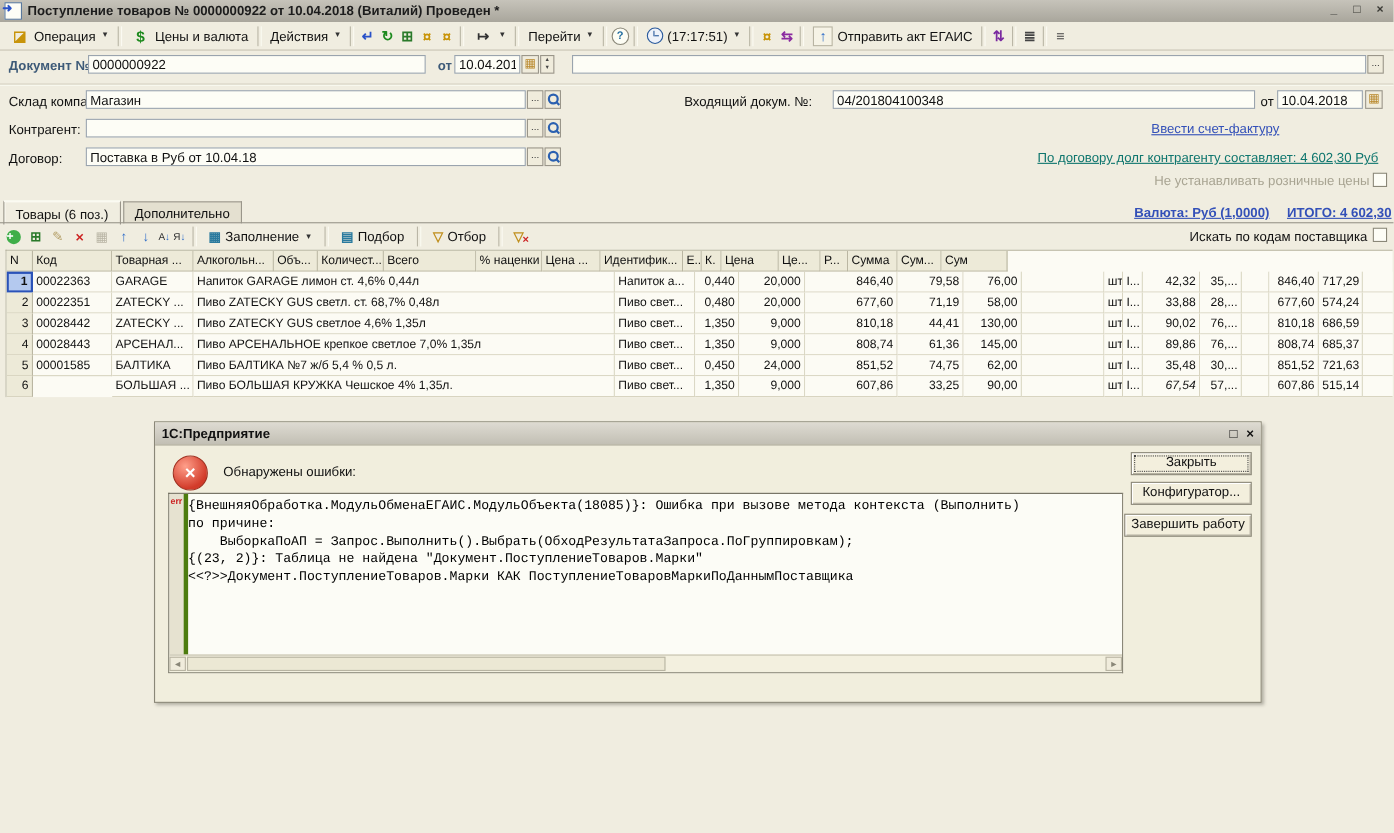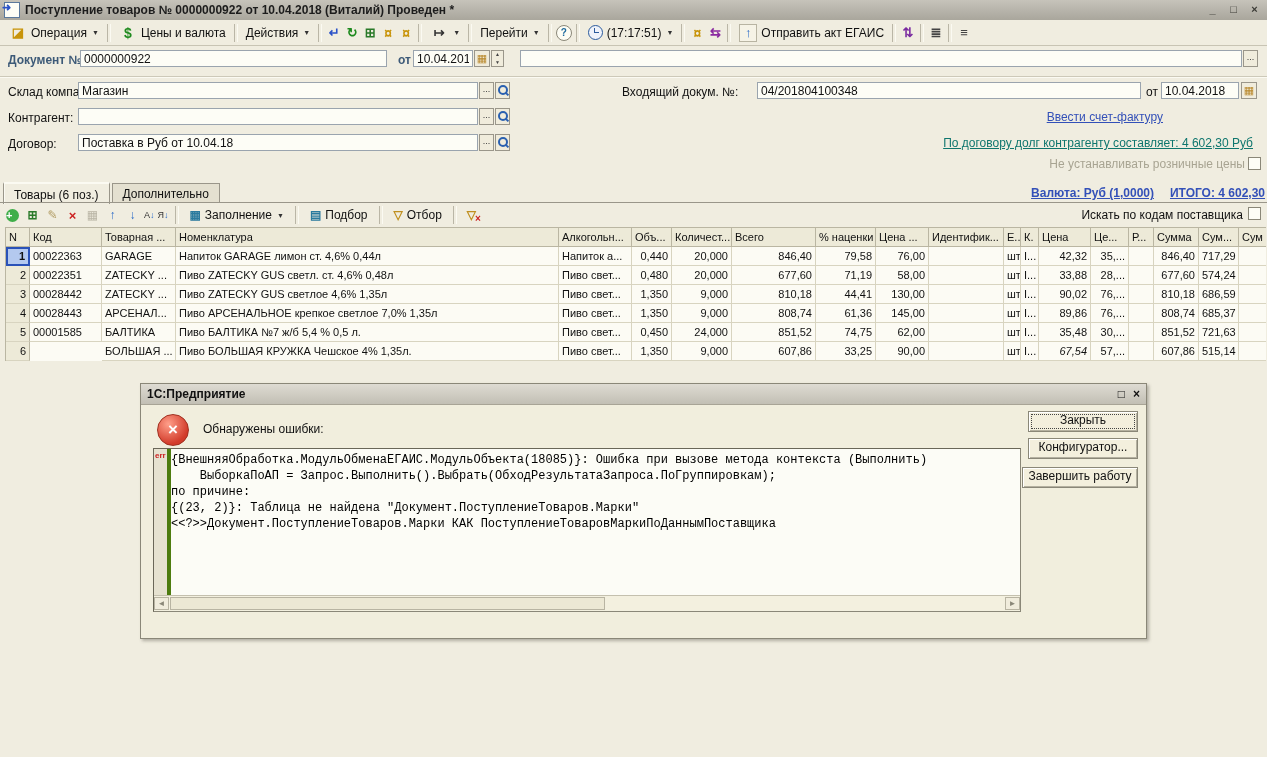--- a/index.html
+++ b/index.html
@@ -264,21 +264,20 @@
   <span class="ticon ti-funnel-x">▽<i>×</i></span>
 </div>
 <span class="lab" style="right:24px;top:208px">Искать по кодам поставщика</span>
 <span class="chk" style="right:6px;top:207px"></span>
 
 <div class="gtable">
     <div class="trow">
       <div class="tcell hcell" style="width: 24px;">N</div>
       <div class="tcell hcell" style="width: 72px;">Код</div>
       <div class="tcell hcell" style="width: 74px;">Товарная ...</div>
-      <div class="tcell hcell" style="width: 383px;">Номенклатура</div>
       <div class="tcell hcell" style="width: 73px;">Алкогольн...</div>
       <div class="tcell hcell" style="width: 40px;">Объ...</div>
       <div class="tcell hcell" style="width: 60px;">Количест...</div>
       <div class="tcell hcell" style="width: 84px;">Всего</div>
       <div class="tcell hcell" style="width: 60px;">% наценки</div>
       <div class="tcell hcell" style="width: 53px;">Цена ...</div>
       <div class="tcell hcell" style="width: 75px;">Идентифик...</div>
       <div class="tcell hcell" style="width: 17px;">Е..</div>
       <div class="tcell hcell" style="width: 18px;">К.</div>
       <div class="tcell hcell" style="width: 52px;">Цена</div>
@@ -306,21 +305,21 @@
       <div class="tcell a-r" style="width: 38px;">35,...</div>
       <div class="tcell a-l" style="width: 25px;"></div>
       <div class="tcell a-r" style="width: 45px;">846,40</div>
       <div class="tcell a-r" style="width: 40px;">717,29</div>
       <div class="tcell a-r" style="width: 60px;">1</div>
     </div>
     <div class="trow">
       <div class="tcell a-r ncell" style="width: 24px;">2</div>
       <div class="tcell a-l" style="width: 72px;">00022351</div>
       <div class="tcell a-l" style="width: 74px;">ZATECKY ...</div>
-      <div class="tcell a-l" style="width: 383px;">Пиво ZATECKY GUS светл. ст. 4,6% 0,48л</div>
+      <div class="tcell a-l" style="width: 383px;">Пиво ZATECKY GUS светл. ст. 68,7% 0,48л</div>
       <div class="tcell a-l" style="width: 73px;">Пиво свет...</div>
       <div class="tcell a-r" style="width: 40px;">0,480</div>
       <div class="tcell a-r" style="width: 60px;">20,000</div>
       <div class="tcell a-r" style="width: 84px;">677,60</div>
       <div class="tcell a-r" style="width: 60px;">71,19</div>
       <div class="tcell a-r" style="width: 53px;">58,00</div>
       <div class="tcell a-l" style="width: 75px;"></div>
       <div class="tcell a-l" style="width: 17px;">шт</div>
       <div class="tcell a-l" style="width: 18px;">I...</div>
       <div class="tcell a-r" style="width: 52px;">33,88</div>
@@ -428,22 +427,22 @@
   <div class="dlg-msg">Обнаружены ошибки:</div>
   <div class="dlg-btn def" style="top:27px">Закрыть</div>
   <div class="dlg-btn" style="top:54px">Конфигуратор...</div>
   <div class="dlg-btn" style="top:83px;width:114px">Завершить работу</div>
   <div class="errbox">
     <div class="gutter">
         <b>err</b>
       </div>
     <div class="elines">
         <div class="eline">{ВнешняяОбработка.МодульОбменаЕГАИС.МодульОбъекта(18085)}: Ошибка при вызове метода контекста (Выполнить)</div>
+        <div class="eline">по причине:</div>
         <div class="eline">    ВыборкаПоАП = Запрос.Выполнить().Выбрать(ОбходРезультатаЗапроса.ПоГруппировкам);</div>
-        <div class="eline">по причине:</div>
         <div class="eline">{(23, 2)}: Таблица не найдена "Документ.ПоступлениеТоваров.Марки"</div>
         <div class="eline">&lt;&lt;?&gt;&gt;Документ.ПоступлениеТоваров.Марки КАК ПоступлениеТоваровМаркиПоДаннымПоставщика</div>
       </div>
     <div class="hscroll">
       <span class="harrow" style="left:0">◄</span>
       <span class="hthumb"></span>
       <span class="harrow" style="right:0">►</span>
     </div>
   </div>
 </div>

